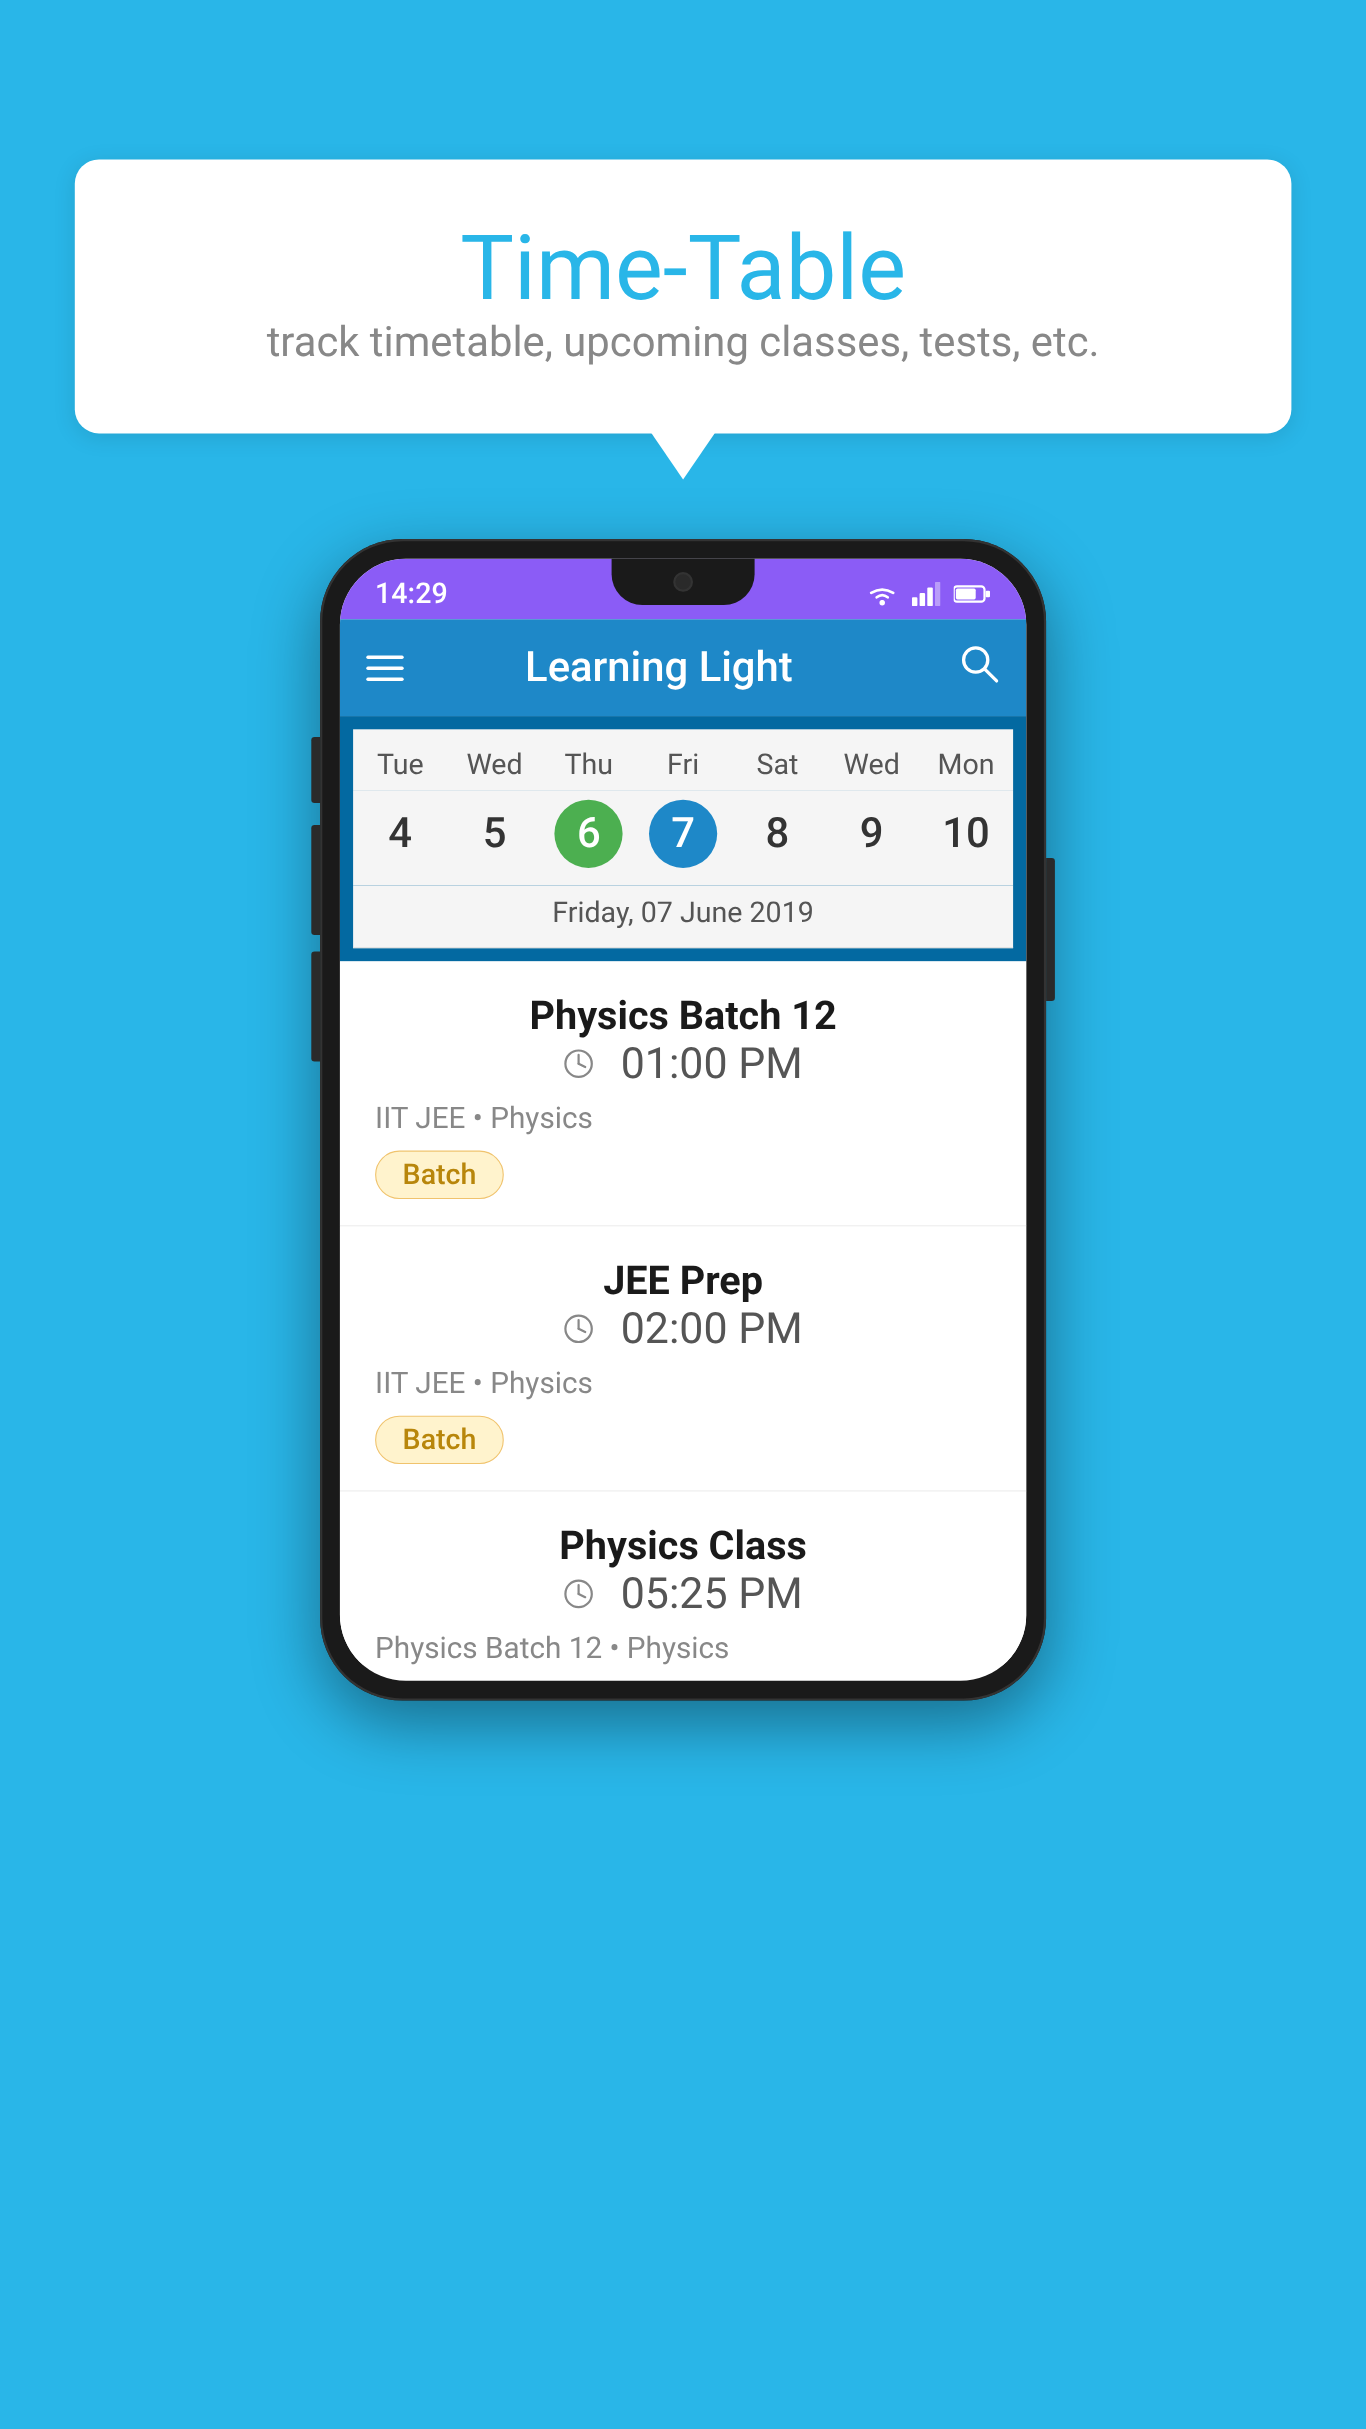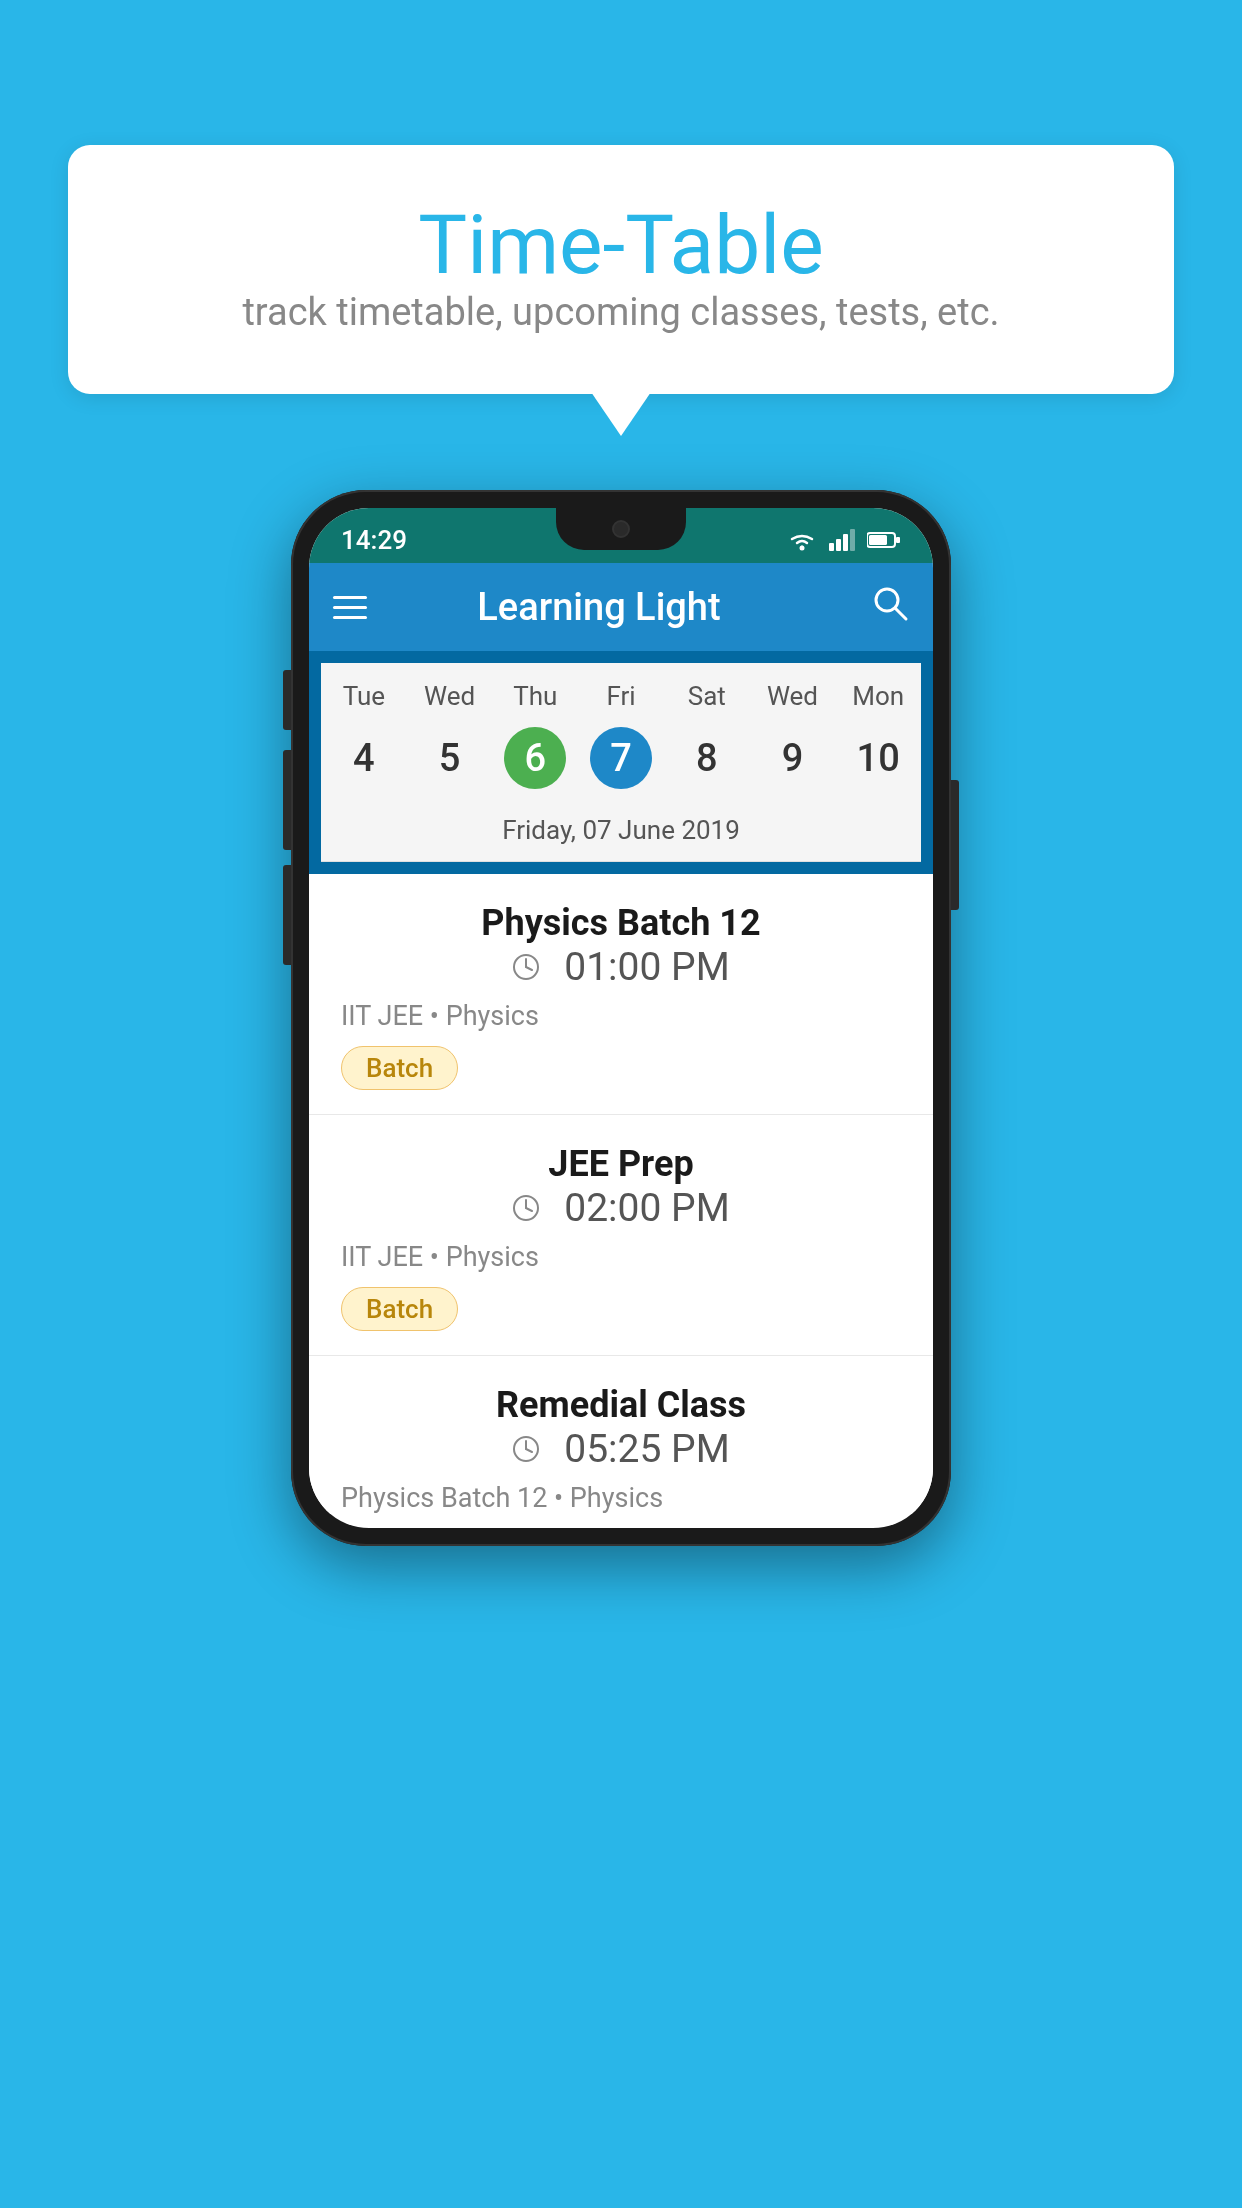--- a/index.html
+++ b/index.html
@@ -145,21 +145,21 @@
 
     .phone-screen {
       background: white;
       border-radius: 60px;
       overflow: hidden;
       position: relative;
     }
 
     
     .status-bar {
-      background: #0f766e;
+      background: #8b5cf6;
       height: 55px;
       display: flex;
       align-items: center;
       justify-content: space-between;
       padding: 0 32px;
       padding-top: 8px;
     }
 
     .status-time {
       color: white;
@@ -427,21 +427,21 @@
             </svg>
             <span>02:00 PM</span>
           </div>
         </div>
         <div class="schedule-meta">IIT JEE • Physics</div>
         <div class="batch-badge">Batch</div>
       </div>
 
       <div class="schedule-item-partial">
         <div class="schedule-item-header">
-          <div class="schedule-name">Remedial Class</div>
+          <div class="schedule-name">Physics Class</div>
           <div class="schedule-time">
             <svg width="28" height="28" viewBox="0 0 28 28">
               <circle cx="14" cy="14" r="12" stroke="#888" stroke-width="2" fill="none"></circle>
               <line x1="14" y1="6" x2="14" y2="14" stroke="#888" stroke-width="2" stroke-linecap="round"></line>
               <line x1="14" y1="14" x2="20" y2="17" stroke="#888" stroke-width="2" stroke-linecap="round"></line>
             </svg>
             <span>05:25 PM</span>
           </div>
         </div>
         <div class="schedule-meta">Physics Batch 12 • Physics</div>

